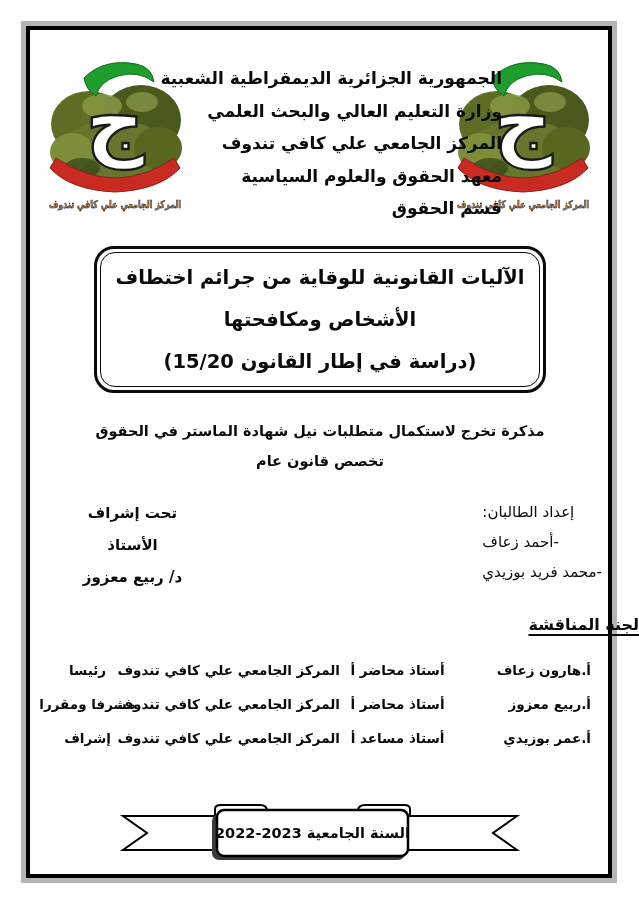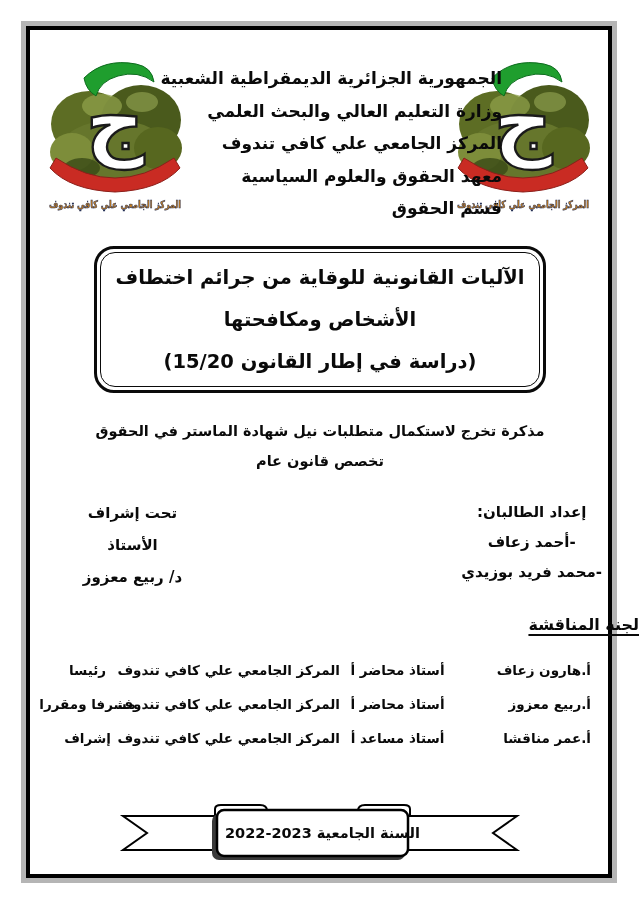--- a/index.html
+++ b/index.html
@@ -22,39 +22,39 @@
     border:3px solid #0a0a0a; border-radius:20px; background:#fff; }
   .title-box-inner { position:absolute; inset:3px; border:1.5px solid #0a0a0a;
     border-radius:15px; display:flex; flex-direction:column; justify-content:center;
     direction:rtl; text-align:center; font-weight:700; font-size:19.5px;
     line-height:42px; padding:12px 8px; }
 
   .memo { position:absolute; left:70px; top:416px; width:500px; direction:rtl;
     text-align:center; font-weight:700; font-size:14.5px; line-height:30px; }
 
   .authors { position:absolute; right:37px; top:497px; direction:rtl;
-    text-align:center; font-weight:700; font-size:15px; line-height:30px; }
+    text-align:left; font-weight:400; font-size:15px; line-height:30px; }
   .supervisor { position:absolute; left:60px; top:497px; width:145px; direction:rtl;
     text-align:center; font-weight:700; font-size:15px; line-height:32px; }
 
   .committee-heading { position:absolute; left:0; top:615px; width:639px;
     text-align:right; direction:rtl; font-weight:700; font-size:16px; }
   .committee-heading span { text-decoration:underline;
     text-decoration-thickness:1.5px; text-underline-offset:4px; }
 
   .committee-table { position:absolute; left:35px; top:660px; width:570px;
     direction:rtl; display:grid; grid-template-columns:150px 115px 200px 105px;
     row-gap:13px; font-weight:700; font-size:13.5px; line-height:21px; }
   .cell { white-space:nowrap; }
   .cell-name { text-align:right; padding-right:14px; }
   .cell-rank, .cell-inst, .cell-role { text-align:center; }
 
   .ribbon { position:absolute; left:115px; top:802px; width:410px; height:62px; }
   .ribbon svg { position:absolute; inset:0; }
-  .ribbon-label { position:absolute; left:112px; top:8px; width:191px; height:46px;
+  .ribbon-label { position:absolute; left:102px; top:8px; width:191px; height:46px;
     display:flex; align-items:center; justify-content:center; direction:rtl;
     font-weight:700; font-size:14.5px; white-space:nowrap; }
 </style>
 </head>
 <body>
 
 <div class="page">
   <div class="frame"></div>
 
   <div class="logo logo-left">
@@ -131,21 +131,21 @@
     <div class="cell cell-name">أ.هارون زعاف</div>
     <div class="cell cell-rank">أستاذ محاضر أ</div>
     <div class="cell cell-inst">المركز الجامعي علي كافي تندوف</div>
     <div class="cell cell-role">رئيسا</div>
 
     <div class="cell cell-name">أ.ربيع معزوز</div>
     <div class="cell cell-rank">أستاذ محاضر أ</div>
     <div class="cell cell-inst">المركز الجامعي علي كافي تندوف</div>
     <div class="cell cell-role">مشرفا ومقررا</div>
 
-    <div class="cell cell-name">أ.عمر مناقشا</div>
+    <div class="cell cell-name">أ.عمر بوزيدي</div>
     <div class="cell cell-rank">أستاذ مساعد أ</div>
     <div class="cell cell-inst">المركز الجامعي علي كافي تندوف</div>
     <div class="cell cell-role">إشراف</div>
   </div>
 
   <div class="ribbon">
     <svg viewBox="0 0 410 62" width="410" height="62">
       <path d="M100,16 L100,7 Q100,3 106,3 L145,3 Q152,3 152,9 L152,16 Z" fill="#ffffff" stroke="#000" stroke-width="2"></path>
       <path d="M295,16 L295,7 Q295,3 289,3 L250,3 Q243,3 243,9 L243,16 Z" fill="#ffffff" stroke="#000" stroke-width="2"></path>
       <polygon points="8,14 102,14 102,48 8,48 32,31" fill="#ffffff" stroke="#000" stroke-width="2"></polygon>

